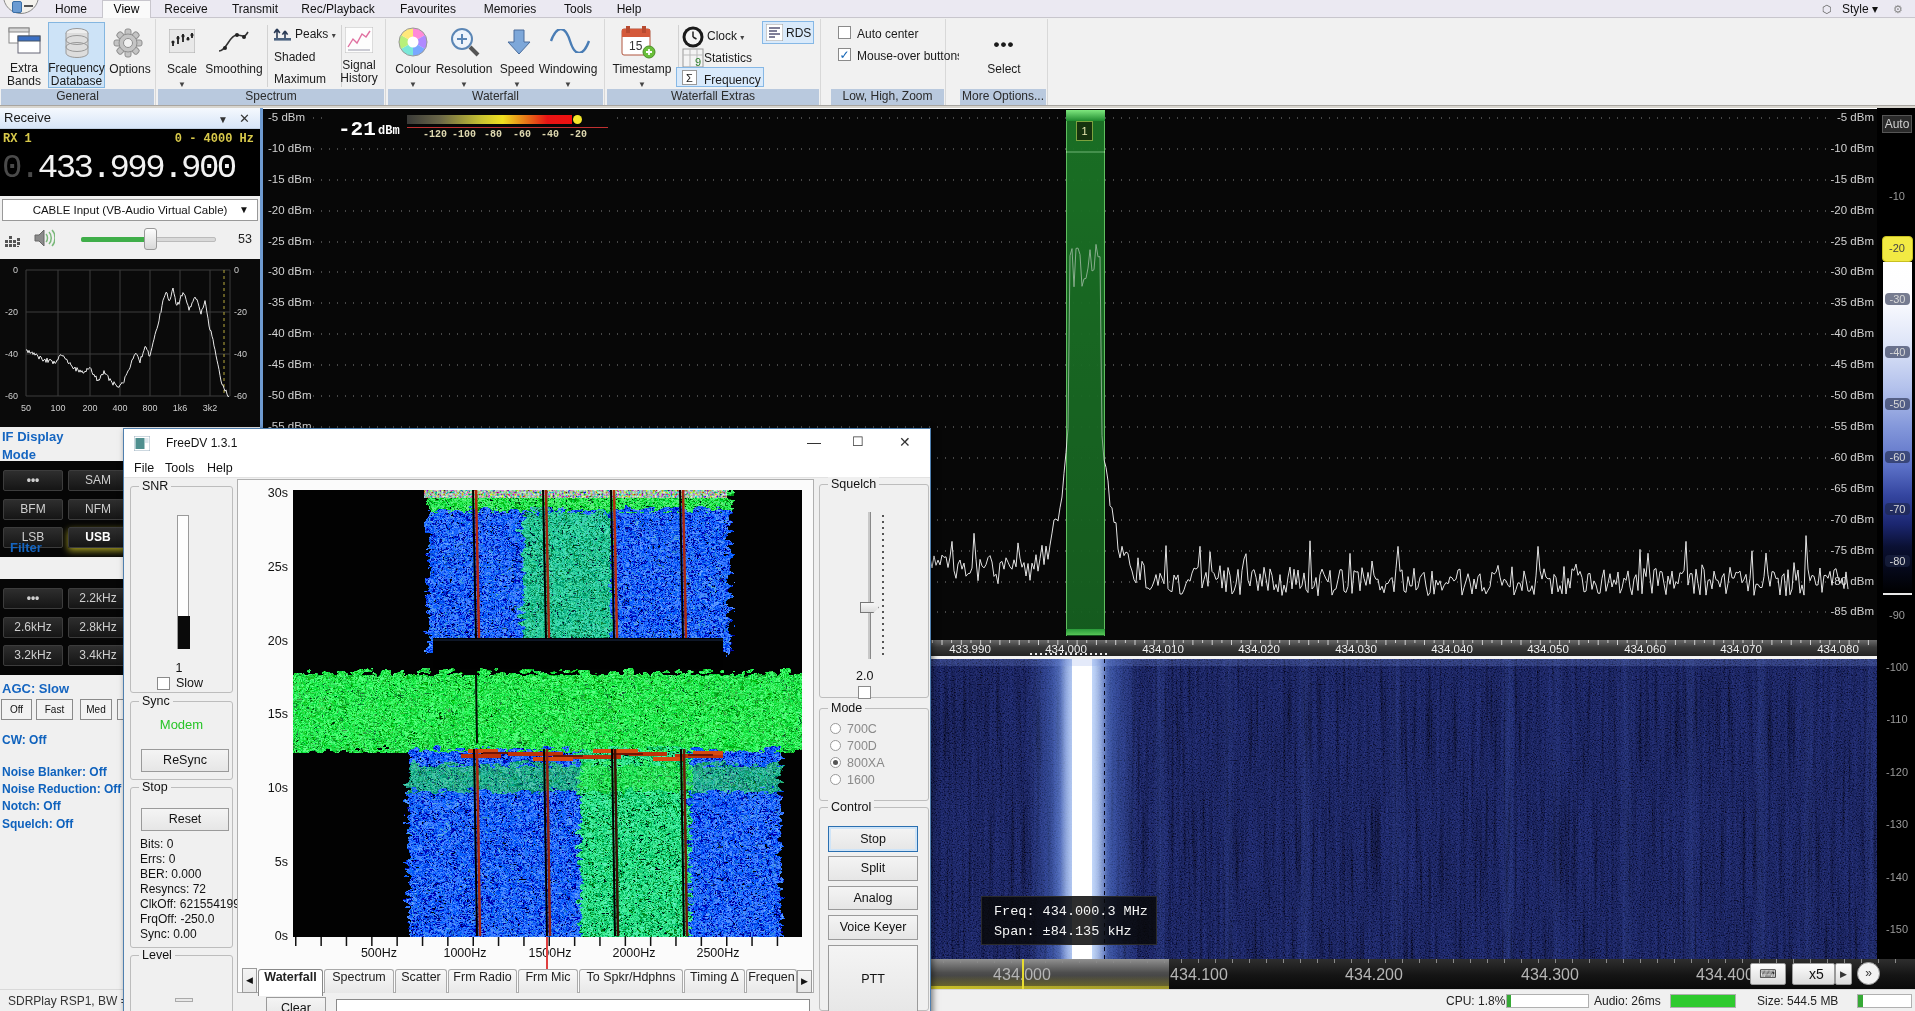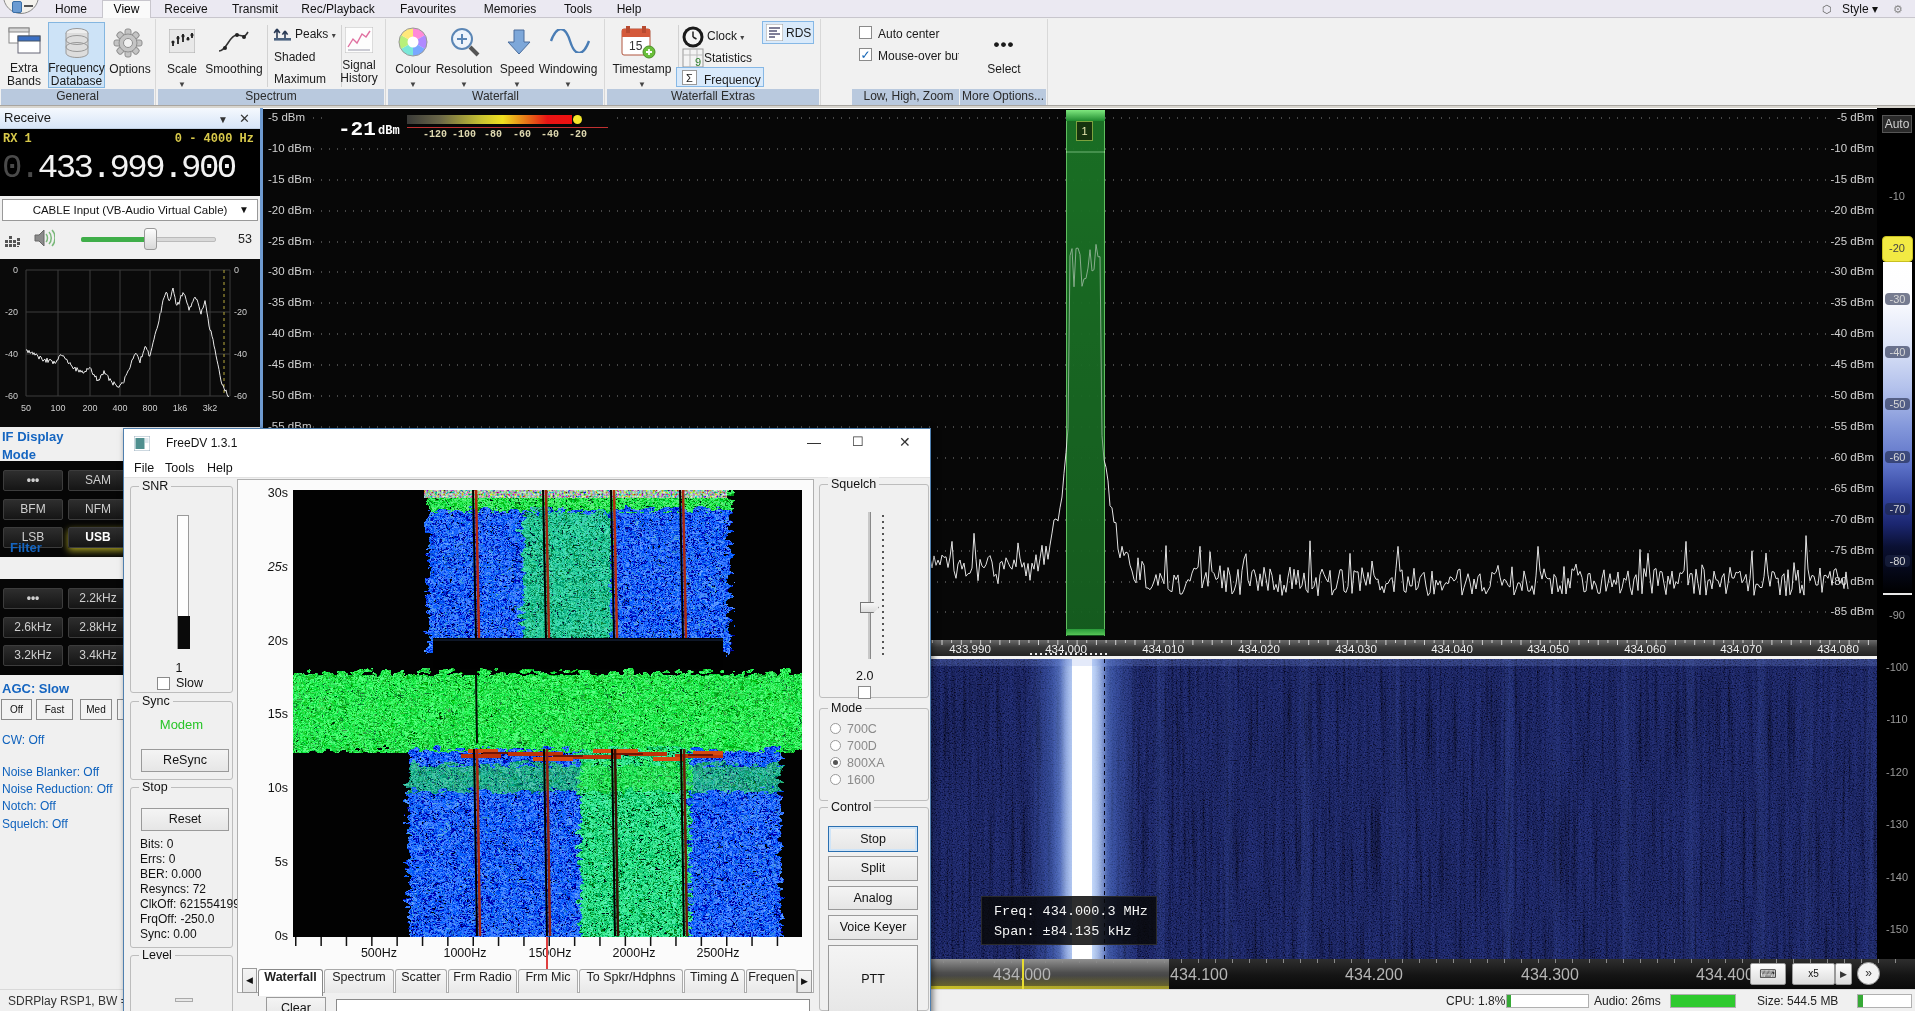--- a/index.html
+++ b/index.html
@@ -22,21 +22,21 @@
 #leftpanel{left:0;top:108px;width:263px;height:903px;background:#f0f0f0;}
 #lp-title{position:absolute;left:0;top:0;width:260px;height:21px;background:linear-gradient(#f5f9fe,#d7e5f7);border-bottom:1px solid #c0cfe2;color:#1a1a1a;font-size:13px;line-height:20px;padding-left:4px;}
 #lp-black{position:absolute;left:0;top:21px;width:260px;height:67px;background:#000;}
 #lp-rx{position:absolute;left:3px;top:3px;color:#d8c94a;font-size:12px;font-weight:bold;font-family:"Liberation Mono",monospace;}
 #lp-hz{position:absolute;right:6px;top:3px;color:#d8c94a;font-size:12px;font-weight:bold;font-family:"Liberation Mono",monospace;}
 #lp-freq{position:absolute;left:2px;top:20px;width:258px;color:#f2f2f2;font-size:34px;font-family:"Liberation Mono",monospace;letter-spacing:-2.5px;white-space:nowrap;}
 #lp-dd{position:absolute;left:2px;top:91px;width:256px;height:22px;background:#fff;border:1px solid #999;font-size:11.5px;text-align:center;line-height:20px;color:#111;}
 #lp-vol{position:absolute;left:0;top:113px;width:260px;height:38px;background:#f0f0f0;}
 #lp-graph{position:absolute;left:0;top:151px;width:260px;height:168px;background:#f0f0f0;}
 .bluelbl{color:#1565c0;font-weight:bold;font-size:13px;position:absolute;left:2px;}
-.blklbl{color:#0f62bd;font-weight:normal;font-size:12px;position:absolute;left:2px;white-space:nowrap;}
+.blklbl{color:#0f62bd;font-weight:bold;font-size:12px;position:absolute;left:2px;white-space:nowrap;}
 #lp-border{position:absolute;left:260px;top:0;width:3px;height:320px;background:#6f9bd1;}
 
 .blkpanel{position:absolute;left:0;width:263px;background:#060606;}
 .mbtn{position:absolute;height:21px;background:linear-gradient(#2e2e2e,#151515);border:1px solid #3c3c3c;border-radius:2px;color:#cfcfcf;font-size:12px;text-align:center;line-height:19px;}
 .gbtn{position:absolute;height:21px;background:#f2f2f2;border:1px solid #8a8a8a;color:#111;font-size:10px;text-align:center;line-height:19px;}
 
 #spectrum{left:263px;top:109px;width:1614px;height:531px;background:#070707;}
 .dbmrow{position:absolute;height:10px;font-size:11.5px;color:#d2d2d2;white-space:nowrap;}
 .dotline{position:absolute;height:1.5px;background-image:repeating-linear-gradient(90deg,#464646 0 1.5px,transparent 1.5px 8px);}
 
@@ -214,21 +214,21 @@
       <div class="ritem" style="left:98px;top:54px;width:64px;text-align:left;">Frequency</div>
       <div class="ritem" style="left:156px;top:2px;width:52px;height:23px;background:#d9eafb;border:1px solid #86b8e6;"></div>
       <svg class="ritem" style="left:160px;top:5px;" width="17" height="17" viewBox="0 0 17 17">
           <rect x="0" y="0" width="17" height="17" fill="#fff" stroke="#999"></rect>
           <path d="M3 4h11M3 7h8M3 10h11M3 13h6" stroke="#557" stroke-width="1.4"></path>
         </svg>
       <div class="ritem" style="left:180px;top:7px;width:28px;text-align:left;">RDS</div>
       <div class="rglabel">Waterfall Extras</div>
     </div>
 
-    <div class="rgroup" style="left:851px;width:116px;">
+    <div class="rgroup" style="left:830px;width:116px;">
       <div class="ritem" style="left:8px;top:7px;width:13px;height:13px;background:#fff;border:1px solid #8a8a8a;"></div>
       <div class="ritem" style="left:27px;top:8px;width:80px;text-align:left;">Auto center</div>
       <div class="ritem" style="left:8px;top:29px;width:13px;height:13px;background:#fff;border:1px solid #8a8a8a;color:#1465b5;font-size:12px;line-height:12px;">✓</div>
       <div class="ritem" style="left:27px;top:30px;width:110px;text-align:left;">Mouse-over buttons</div>
       <div class="rglabel">Low, High, Zoom</div>
     </div>
 
     <div class="rgroup" style="left:959px;width:89px;">
       <div class="ritem" style="left:20px;top:16px;width:50px;font-size:17px;font-weight:bold;letter-spacing:1px;">•••</div>
       <div class="ritem" style="left:20px;top:43px;width:50px;">Select</div>
@@ -752,21 +752,21 @@
         <rect x="1632" y="0" width="1" height="4" fill="#8a8a8a"></rect>
       </svg>
     <div class="bblbl" style="left:724px;width:70px;text-align:center;">434.000</div>
     <div class="bblbl" style="left:901px;width:70px;text-align:center;">434.100</div>
     <div class="bblbl" style="left:1076px;width:70px;text-align:center;">434.200</div>
     <div class="bblbl" style="left:1252px;width:70px;text-align:center;">434.300</div>
     <div class="bblbl" style="left:1427px;width:70px;text-align:center;">434.400</div>
     <div style="position:absolute;left:667px;top:27px;width:239px;height:3px;background:linear-gradient(90deg,rgba(210,200,40,.9),rgba(210,200,40,.45));"></div>
     <div style="position:absolute;left:759px;top:0;width:2px;height:30px;background:#e8dc30;"></div>
     <div style="position:absolute;left:1487px;top:4px;width:36px;height:22px;background:linear-gradient(#fdfdfd,#dcdcdc);border:1px solid #999;border-radius:2px;text-align:center;font-size:12px;color:#333;line-height:20px;">⌨</div>
-    <div style="position:absolute;left:1529px;top:4px;width:43px;height:22px;background:linear-gradient(#fdfdfd,#dcdcdc);border:1px solid #999;border-radius:2px;text-align:center;font-size:10px;color:#111;line-height:20px;">x5</div>
+    <div style="position:absolute;left:1529px;top:4px;width:43px;height:22px;background:linear-gradient(#fdfdfd,#dcdcdc);border:1px solid #999;border-radius:2px;font-size:14px;color:#111;line-height:20px;padding-left:16px;">x5</div>
     <div style="position:absolute;left:1572px;top:4px;width:17px;height:22px;background:linear-gradient(#fdfdfd,#dcdcdc);border:1px solid #999;border-radius:2px;text-align:center;font-size:9px;color:#333;line-height:20px;">▶</div>
     <div style="position:absolute;left:1594px;top:3px;width:23px;height:23px;background:#f2f2f2;border:1px solid #999;border-radius:50%;text-align:center;font-size:12px;color:#333;line-height:21px;">»</div>
   </div>
   <div id="statusbar" class="abs">
     <span style="position:absolute;left:8px;top:4px;color:#333;">SDRPlay RSP1, BW = 1.6 MHz</span>
     <span style="position:absolute;left:1446px;top:4px;">CPU: 1.8%</span>
     <div class="sbar" style="left:1506px;width:83px;">
         <div style="width:4px;height:100%;background:#36a936;"></div>
       </div>
     <span style="position:absolute;left:1594px;top:4px;">Audio: 26ms</span>
@@ -913,21 +913,21 @@
         </g>
         <g stroke-width="2">
           <line x1="181" y1="259" x2="184" y2="446" stroke="#000"></line>
           <line x1="251" y1="259" x2="254" y2="446" stroke="#000"></line>
           <line x1="319" y1="259" x2="322" y2="446" stroke="#000"></line>
           <line x1="388" y1="259" x2="391" y2="446" stroke="#000"></line>
         </g>
       </svg>
 
       <div class="fdtime" style="top:6px;">30s</div>
-      <div class="fdtime" style="top:80px;font-style:italic;">25s</div>
+      <div class="fdtime" style="top:80px;">25s</div>
       <div class="fdtime" style="top:154px;">20s</div>
       <div class="fdtime" style="top:227px;">15s</div>
       <div class="fdtime" style="top:301px;">10s</div>
       <div class="fdtime" style="top:375px;">5s</div>
       <div class="fdtime" style="top:449px;">0s</div>
 
       <svg style="position:absolute;left:55px;top:457px;" width="509" height="12">
           <rect x="2.0" y="0" width="1.5" height="9" fill="#111"></rect>
           <rect x="27.4" y="0" width="1.5" height="9" fill="#111"></rect>
           <rect x="52.7" y="0" width="1.5" height="9" fill="#111"></rect>

